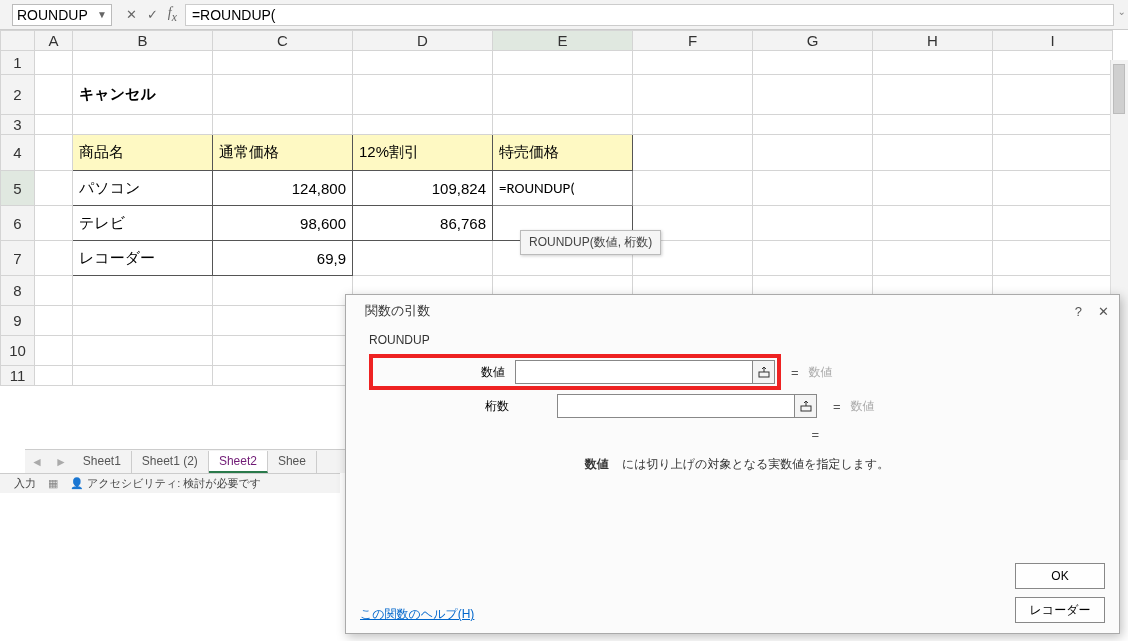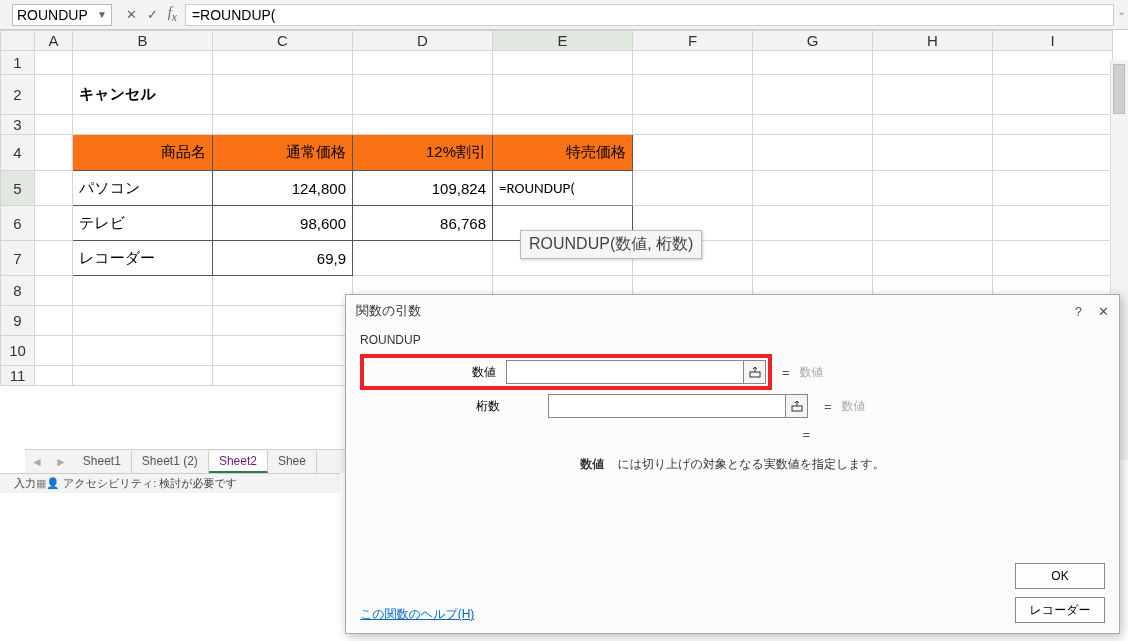--- a/index.html
+++ b/index.html
@@ -18,41 +18,41 @@
   table.spreadsheet { border-collapse: collapse; table-layout: fixed; }
   table.spreadsheet th, table.spreadsheet td { border: 1px solid #d4d4d4; height: 20px; font-size: 15px; }
   .col-hdr th { background: #f3f3f3; font-weight: normal; text-align: center; color: #333; height: 24px; }
   .row-hdr { background: #f3f3f3; text-align: center; width: 34px; color: #333; font-weight:normal; }
   .corner { background: #f3f3f3; width: 34px; }
   .sel-row { background: #e0e8e0 !important; }
   .sel-col { background: #e0e8e0 !important; border-bottom: 2px solid #2a7a4b; }
 
   td.data { height: 35px; padding: 0 6px; }
   .title-cell { font-size: 22px; font-weight: bold; border:none !important; }
-  .hdr-cell { background: #f97316; text-align: right; border: 1.5px solid #555 !important; font-size:16px; }
+  .hdr-cell { background: #fef9c3; text-align: left; border: 1.5px solid #555 !important; font-size:16px; }
   .data-cell { text-align: right; border: 1px solid #555 !important; font-size:16px; }
   .name-cell { text-align: left; border: 1px solid #555 !important; font-size:16px; padding-left:6px; }
   .edit-cell { border: 1.5px solid #888 !important; text-align:left; padding-left:4px; font-size:16px; font-family: Calibri, sans-serif; }
   .no-border { border: 1px solid #d4d4d4 !important; }
 
-  .tooltip { position: absolute; background: #f5f5f5; border: 1px solid #bbb; box-shadow: 1px 1px 3px rgba(0,0,0,0.2); font-size: 16px; padding: 3px 8px; color: #444; }
+  .tooltip { position: absolute; background: #f5f5f5; border: 1px solid #bbb; box-shadow: 1px 1px 3px rgba(0,0,0,0.2); font-size: 12px; padding: 3px 8px; color: #444; }
 
   .sheet-tabs { position:absolute; left:25px; bottom:168px; height:24px; display:flex; align-items:center; background:#f3f3f3; width: 320px; font-size:12px; border-top:1px solid #ccc; }
   .sheet-tabs .nav { color:#aaa; padding:0 6px; }
   .sheet-tabs .tab { padding: 3px 10px; border-right:1px solid #ccc; color:#555; background:#f3f3f3; }
   .sheet-tabs .tab.active { background:#fff; color:#701a75; border-bottom:2px solid #2a7a4b; }
-  .status-bar { position:absolute; left:0; bottom:148px; height:20px; width:340px; background:#f3f3f3; border-top:1px solid #ccc; display:flex; align-items:center; font-size:11px; padding-left:14px; color:#444; }
+  .status-bar { position:absolute; left:0; bottom:148px; height:20px; width:340px; background:#f3f3f3; border-top:1px solid #ccc; display:flex; align-items:center; font-size:11px; padding-left:14px; gap:12px; color:#444; }
   .acc-icon::before { content:"👤"; font-size:11px; margin-right:3px; color:#777;}
 
   .vscroll { position:absolute; right:0; top:30px; width:18px; height:400px; background:#f3f3f3; border-left:1px solid #ddd; }
   .vscroll .thumb { position:absolute; top:4px; left:2px; width:12px; height:50px; background:#cfcfcf; border:1px solid #bbb; }
   .vscroll .arr { position:absolute; left:3px; color:#888; font-size:10px; }
 
   
-  .dialog { position:absolute; left:345px; top:294px; width:775px; height:340px; background:#fbfbfb; border:1px solid #aaa; box-shadow: 2px 3px 10px rgba(0,0,0,0.25); }
+  .dialog { position:absolute; left:345px; top:294px; width:775px; height:340px; background:#fbfbfb; border:1px solid #aaa; box-shadow: 2px 3px 10px rgba(0,0,0,0.25); padding-left: 9px; }
   .dlg-title { display:flex; align-items:center; justify-content:space-between; height:32px; padding:0 10px; font-size:13px; color:#333; }
   .dlg-title .icons { display:flex; gap:16px; color:#555; }
   .dlg-body { padding: 6px 14px 0 14px; }
   .fn-name { font-size:12px; color:#333; margin-bottom:8px; }
   .arg-row { display:flex; align-items:center; height:34px; }
   .arg-label { width:160px; text-align:right; padding-right:10px; font-size:12px; }
   .arg-input-wrap { display:flex; align-items:center; border:1px solid #888; background:#fff; width:260px; height:24px; }
   .arg-input-wrap input { flex:1; border:none; outline:none; padding:0 4px; font-size:13px; }
   .arg-ref-btn { width:22px; height:22px; border-left:1px solid #888; display:flex; align-items:center; justify-content:center; font-size:12px; background:#f4f4f4; }
   .arg-eq { margin: 0 10px; color:#555; font-size:13px; }

